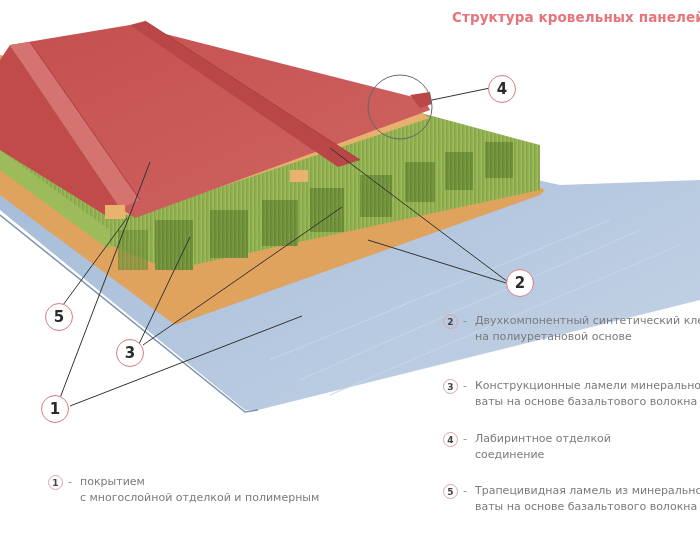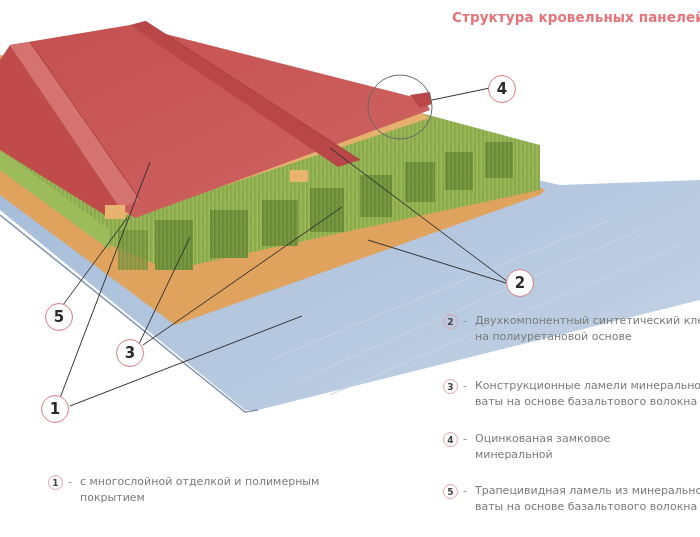--- a/index.html
+++ b/index.html
@@ -123,34 +123,34 @@
   <div class="legend-text">
     <span>Конструкционные ламели минеральной</span>
     <span>ваты на основе базальтового волокна</span>
   </div>
 </div>
 
 <div class="legend-item" style="left:443px; top:431px;">
   <div class="legend-num">4</div>
   <div class="legend-dash">-</div>
   <div class="legend-text">
-    <span>Оцинкованая замковое</span>
-    <span>минеральной</span>
+    <span>Лабиринтное отделкой</span>
+    <span>соединение</span>
   </div>
 </div>
 
 <div class="legend-item" style="left:443px; top:483px;">
   <div class="legend-num">5</div>
   <div class="legend-dash">-</div>
   <div class="legend-text">
     <span>Трапецивидная ламель из минеральной</span>
     <span>ваты на основе базальтового волокна</span>
   </div>
 </div>
 
 <div class="legend-item" style="left:48px; top:474px;">
   <div class="legend-num">1</div>
   <div class="legend-dash">-</div>
   <div class="legend-text">
+    <span>покрытием</span>
     <span>с многослойной отделкой и полимерным</span>
-    <span>покрытием</span>
   </div>
 </div>
 
 </body></html>

